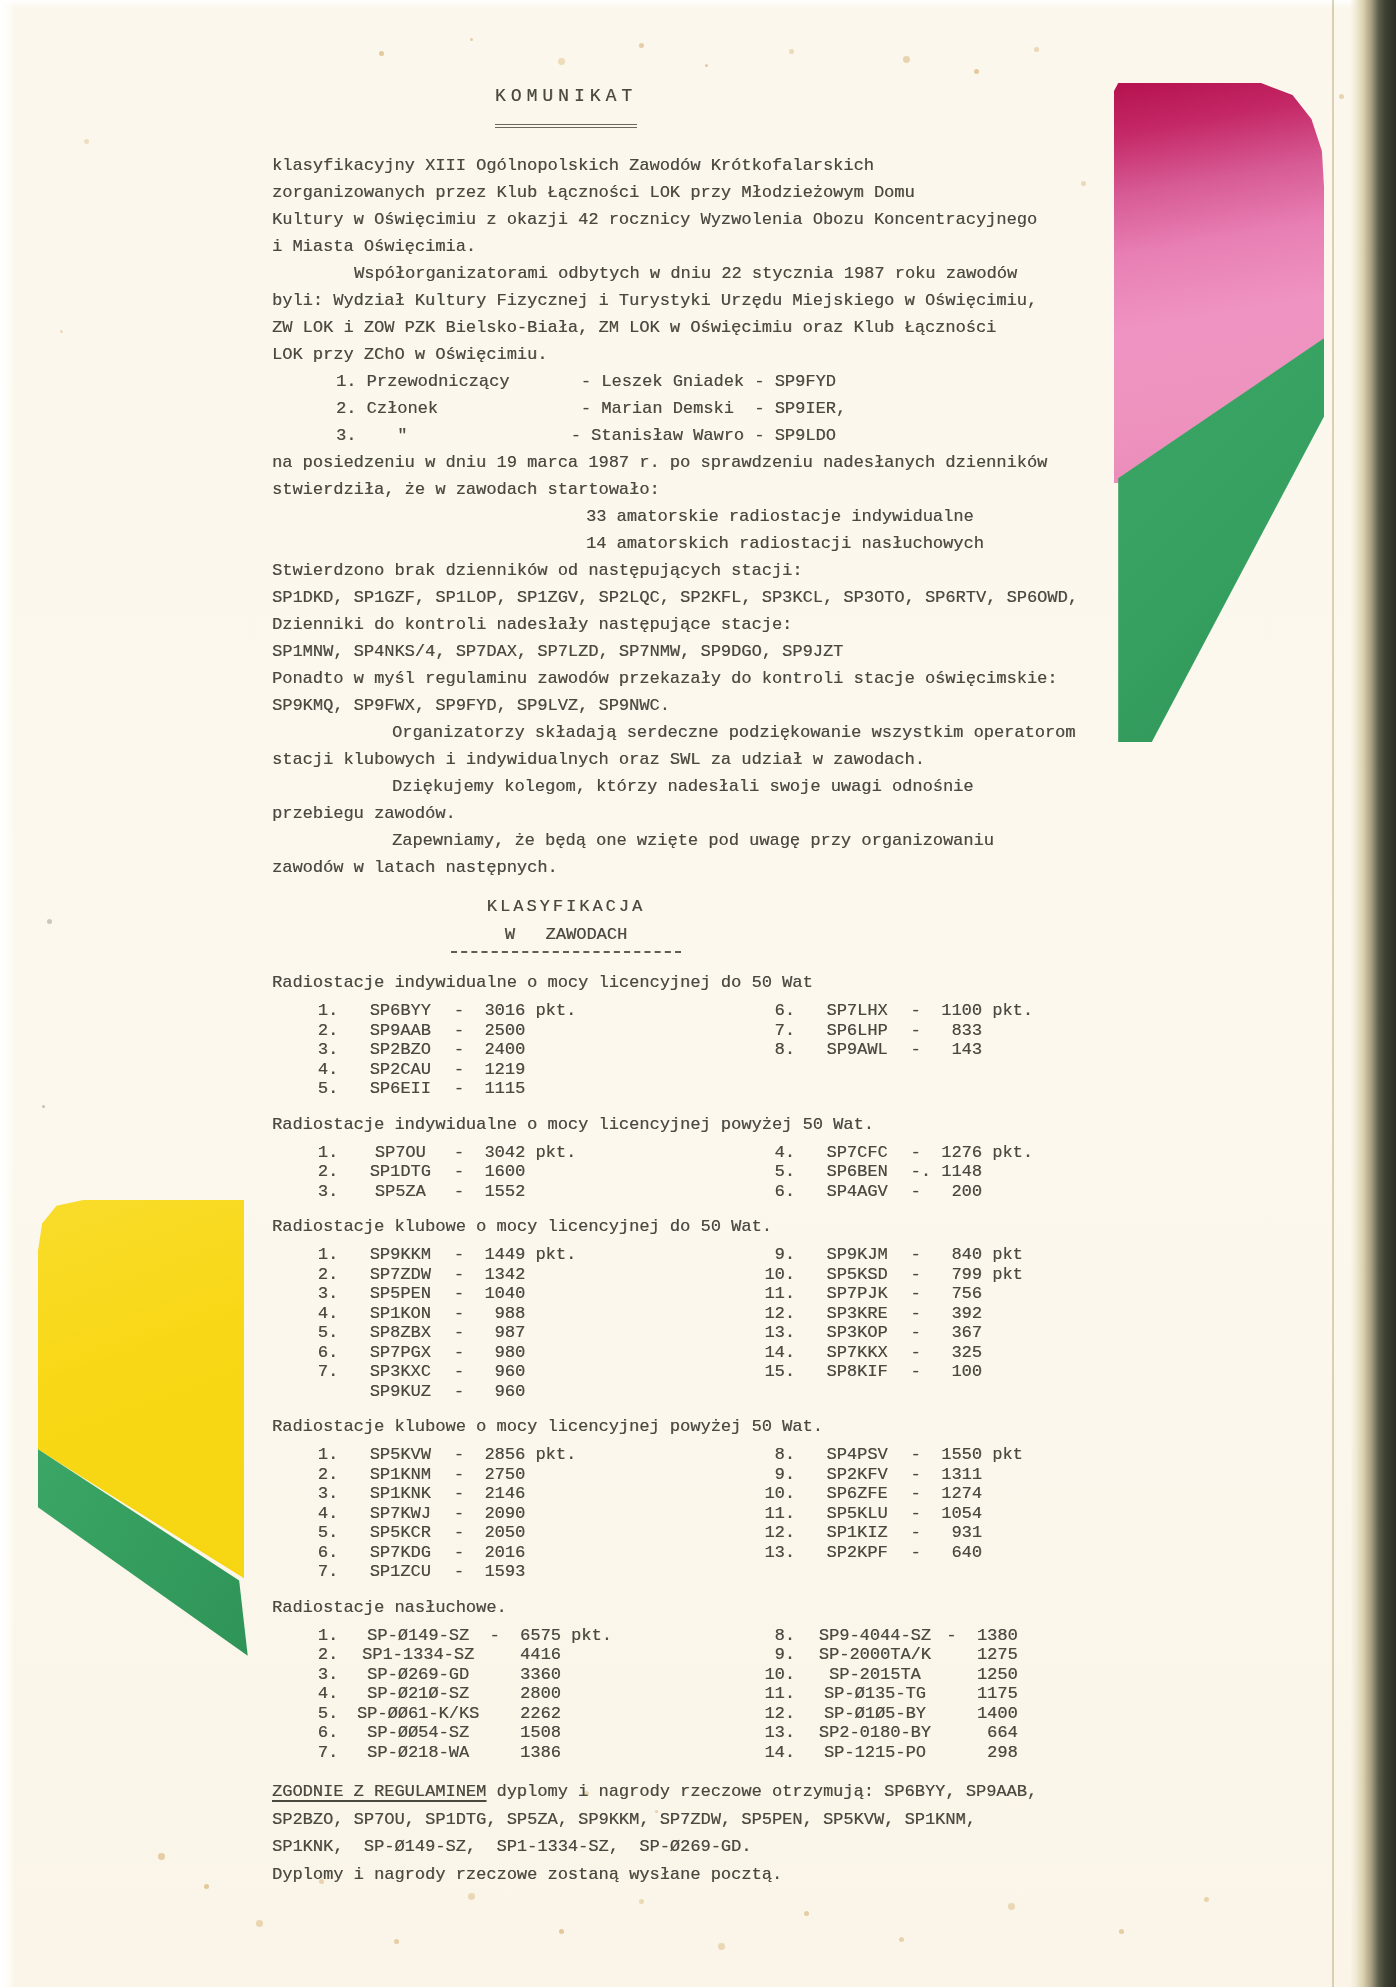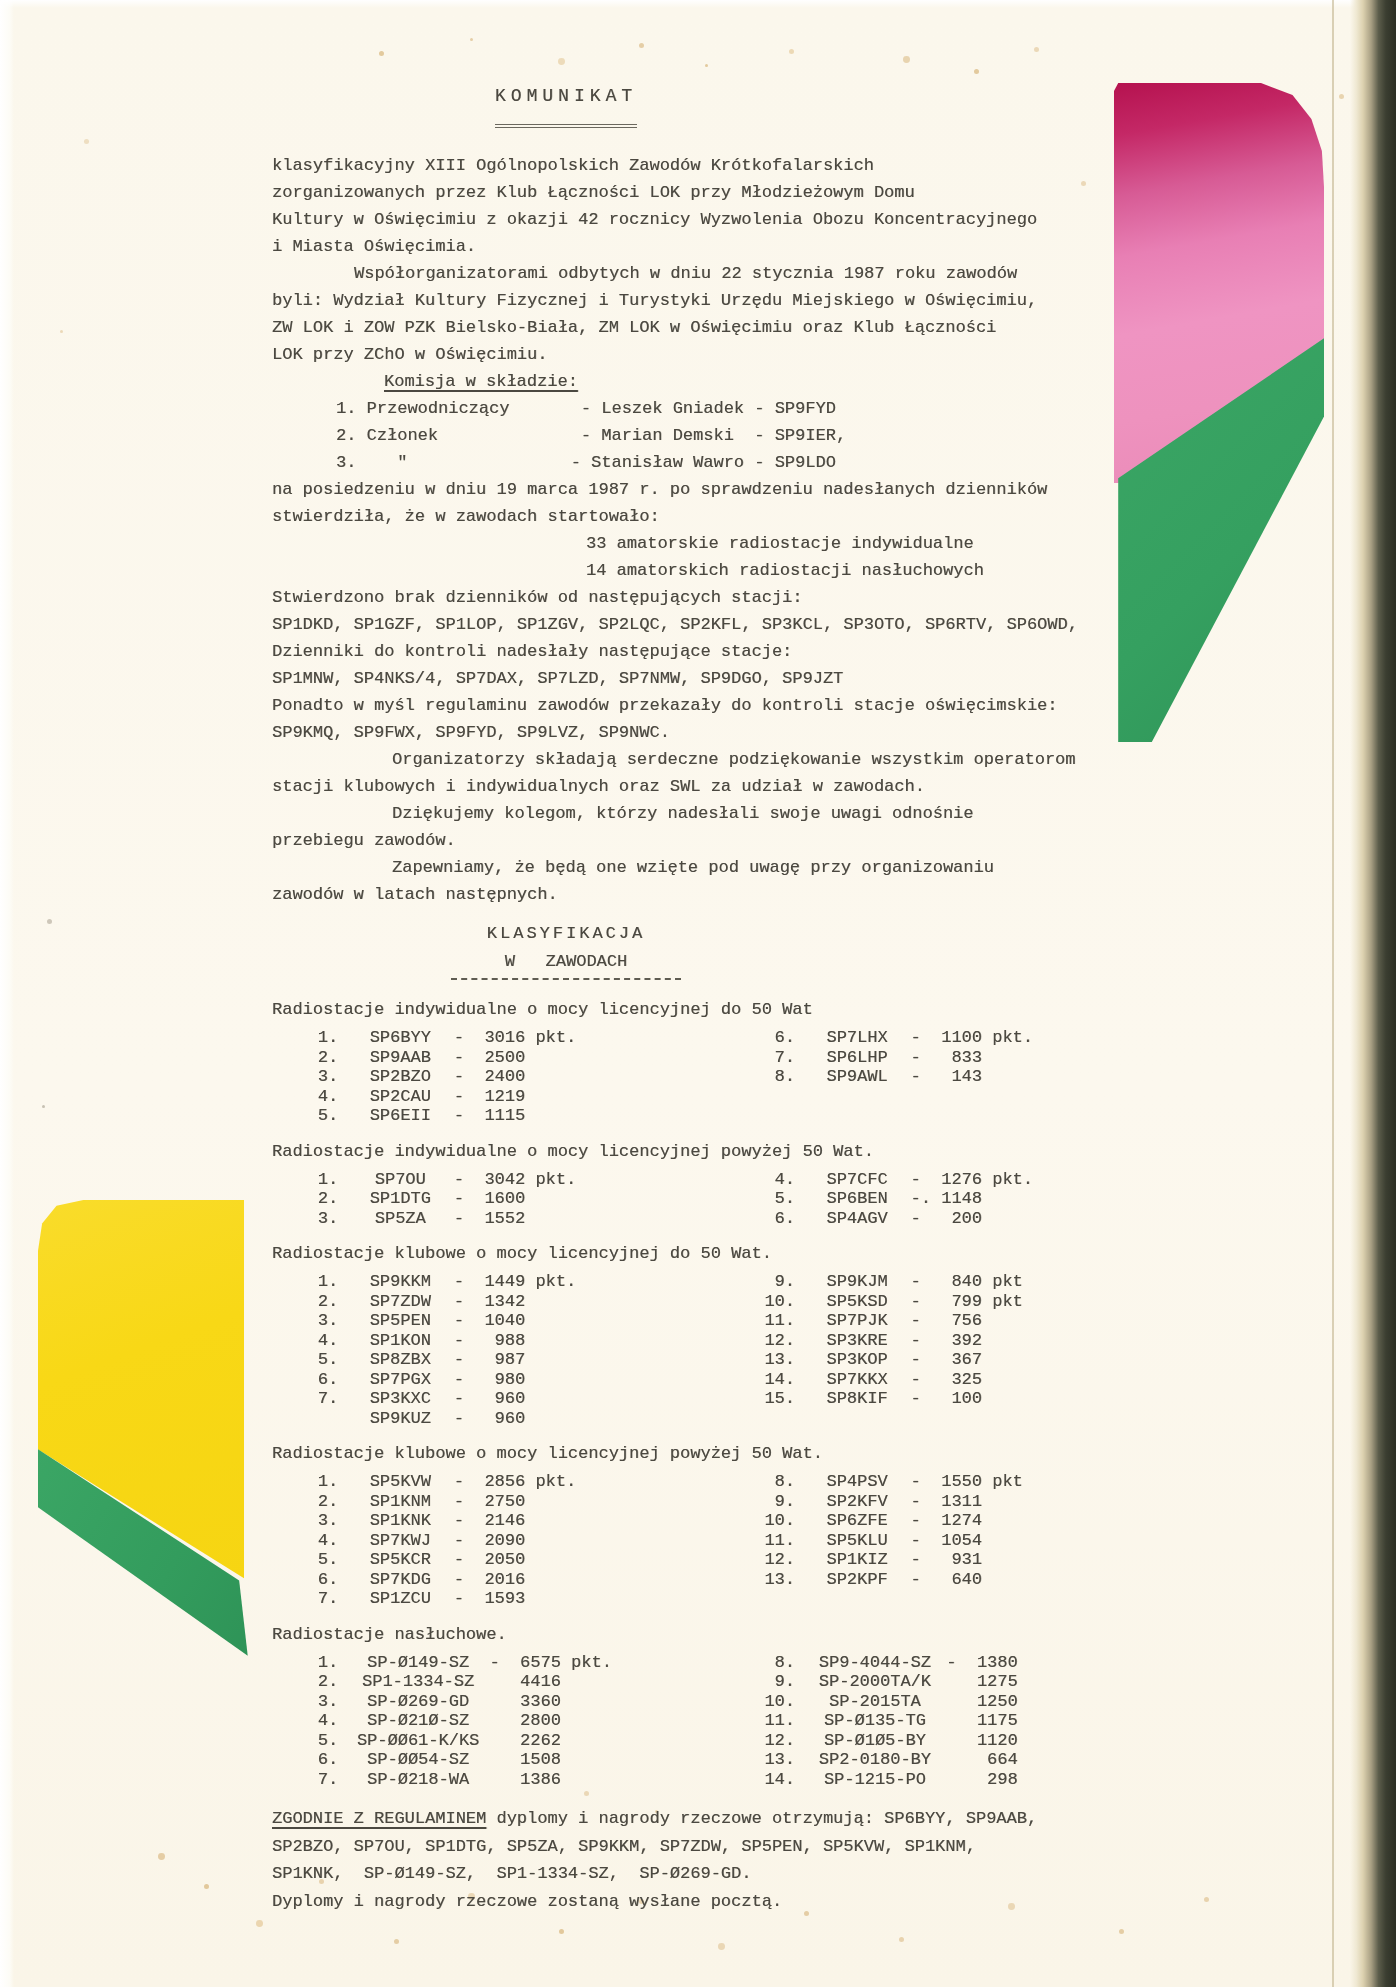--- a/index.html
+++ b/index.html
@@ -128,21 +128,20 @@
     <div class="body-lines">
 
     <div class="line"><span>klasyfikacyjny XIII Ogólnopolskich Zawodów Krótkofalarskich</span></div>
         <div class="line"><span>zorganizowanych przez Klub Łączności LOK przy Młodzieżowym Domu</span></div>
         <div class="line"><span>Kultury w Oświęcimiu z okazji 42 rocznicy Wyzwolenia Obozu Koncentracyjnego</span></div>
         <div class="line"><span>i Miasta Oświęcimia.</span></div>
         <div class="line in8"><span>Współorganizatorami odbytych w dniu 22 stycznia 1987 roku zawodów</span></div>
         <div class="line"><span>byli: Wydział Kultury Fizycznej i Turystyki Urzędu Miejskiego w Oświęcimiu,</span></div>
         <div class="line"><span>ZW LOK i ZOW PZK Bielsko-Biała, ZM LOK w Oświęcimiu oraz Klub Łączności</span></div>
         <div class="line"><span>LOK przy ZChO w Oświęcimiu.</span></div>
-        <div class="line in11 ul"><span>Komisja w składzie:</span></div>
         <div class="line in6"><span>1. Przewodniczący       - Leszek Gniadek - SP9FYD</span></div>
         <div class="line in6"><span>2. Członek              - Marian Demski  - SP9IER,</span></div>
         <div class="line in6"><span>3.    "                - Stanisław Wawro - SP9LDO</span></div>
         <div class="line"><span>na posiedzeniu w dniu 19 marca 1987 r. po sprawdzeniu nadesłanych dzienników</span></div>
         <div class="line"><span>stwierdziła, że w zawodach startowało:</span></div>
         <div class="line in31"><span>33 amatorskie radiostacje indywidualne</span></div>
         <div class="line in31"><span>14 amatorskich radiostacji nasłuchowych</span></div>
         <div class="line"><span>Stwierdzono brak dzienników od następujących stacji:</span></div>
         <div class="line"><span>SP1DKD, SP1GZF, SP1LOP, SP1ZGV, SP2LQC, SP2KFL, SP3KCL, SP3OTO, SP6RTV, SP6OWD,</span></div>
         <div class="line"><span>Dzienniki do kontroli nadesłały następujące stacje:</span></div>
@@ -577,21 +576,21 @@
     <span class="rn">11.</span>
     <span class="rc">SP-Ø135-TG</span>
     <span class="rs"></span>
     <span class="rv">1175</span>
     <span class="ru"></span>
   </div>
             <div class="row">
     <span class="rn">12.</span>
     <span class="rc">SP-Ø1Ø5-BY</span>
     <span class="rs"></span>
-    <span class="rv">1120</span>
+    <span class="rv">1400</span>
     <span class="ru"></span>
   </div>
             <div class="row">
     <span class="rn">13.</span>
     <span class="rc">SP2-0180-BY</span>
     <span class="rs"></span>
     <span class="rv">664</span>
     <span class="ru"></span>
   </div>
             <div class="row">

